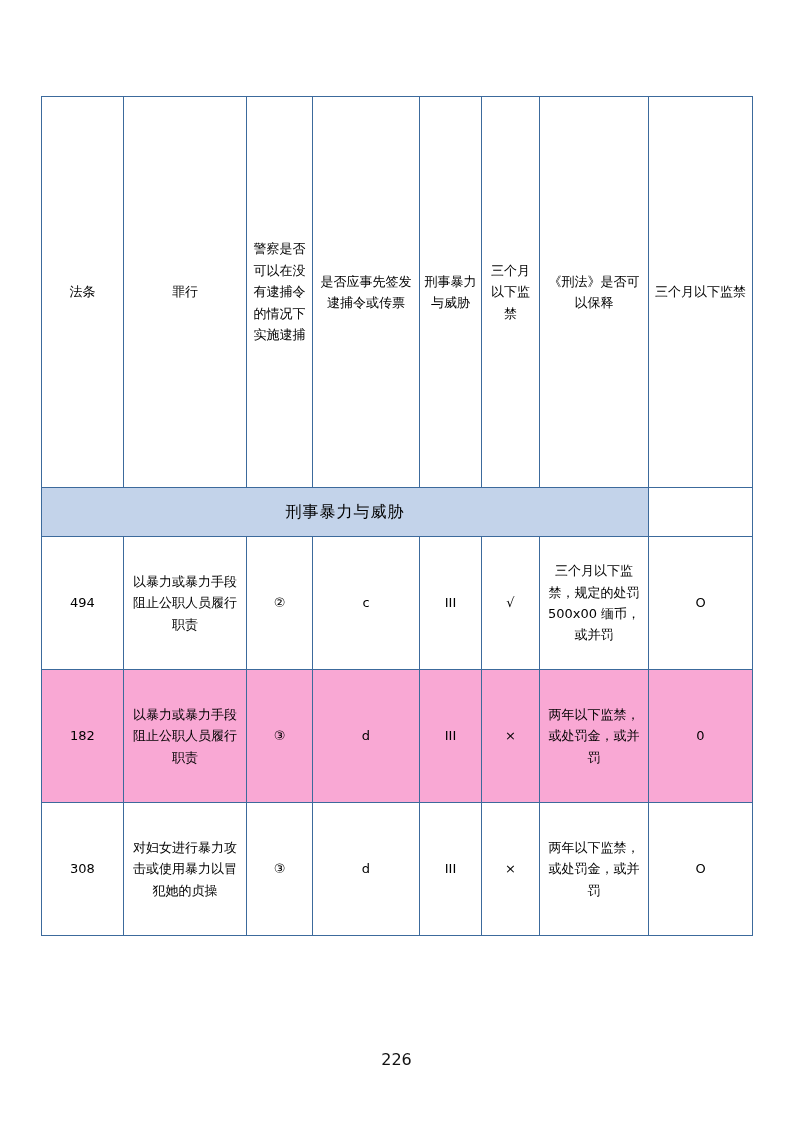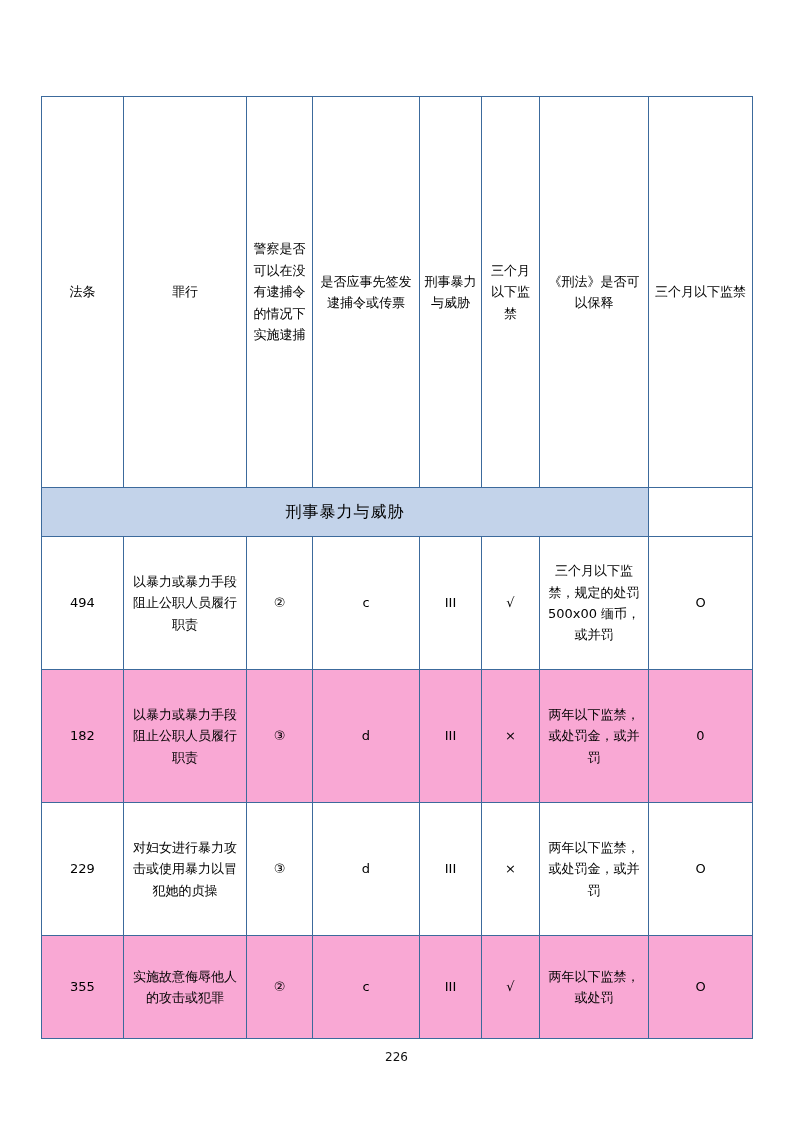--- a/index.html
+++ b/index.html
@@ -82,21 +82,21 @@
   }
   tr.row-last td {
     height: 94px;
   }
   .page-number {
     position: absolute;
     left: 0;
     top: 1050px;
     width: 793px;
     text-align: center;
-    font-size: 12px;
+    font-size: 16px;
     color: #111;
   }
 </style>
 </head>
 <body>
 
 <div class="page">
 
   <div class="table-wrap">
     <table class="legal-table">
@@ -143,39 +143,29 @@
           <td>以暴力或暴力手段阻止公职人员履行职责</td>
           <td>③</td>
           <td>d</td>
           <td>III</td>
           <td>×</td>
           <td>两年以下监禁，或处罚金，或并罚</td>
           <td>0</td>
         </tr>
 
         <tr class="data-row plain">
-          <td>229</td>
+          <td>308</td>
           <td>对妇女进行暴力攻击或使用暴力以冒犯她的贞操</td>
           <td>③</td>
           <td>d</td>
           <td>III</td>
           <td>×</td>
           <td>两年以下监禁，或处罚金，或并罚</td>
           <td>O</td>
         </tr>
 
-        <tr class="data-row shaded row-last">
-          <td>355</td>
-          <td>实施故意侮辱他人的攻击或犯罪</td>
-          <td>②</td>
-          <td>c</td>
-          <td>III</td>
-          <td>√</td>
-          <td>两年以下监禁，或处罚</td>
-          <td>O</td>
-        </tr>
       </tbody>
     </table>
   </div>
 
   <div class="page-number">226</div>
 
 </div>
 
 </body></html>

